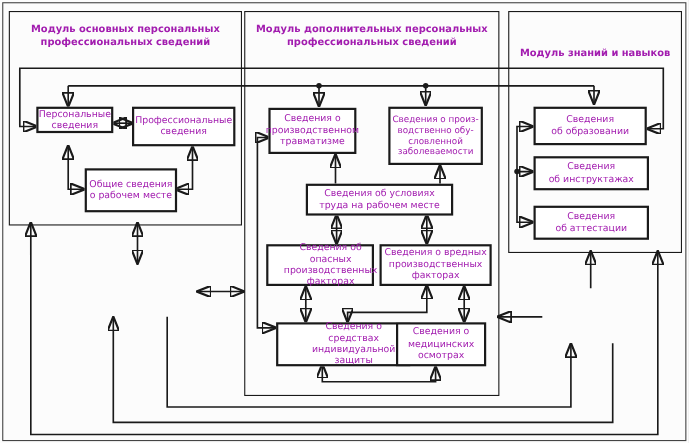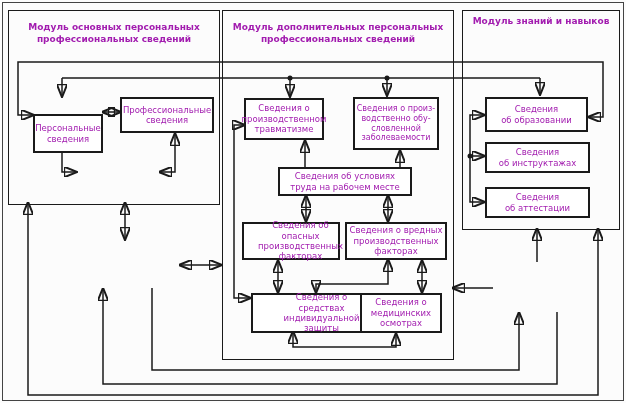--- a/index.html
+++ b/index.html
@@ -38,21 +38,21 @@
 
   <div class="module" style="left:8px; top:10px; width:210px; height:193px;">
     <div class="module-title" style="top:10px;">Модуль основных персональных
 профессиональных сведений</div>
   </div>
   <div class="module" style="left:222px; top:10px; width:230px; height:348px;">
     <div class="module-title" style="top:10px;">Модуль дополнительных персональных
 профессиональных сведений</div>
   </div>
   <div class="module" style="left:462px; top:10px; width:156px; height:218px;">
-    <div class="module-title" style="top:4px;">Модуль знаний и навыков</div>
+    <div class="module-title" style="top:32px;">Модуль знаний и навыков</div>
   </div>
 
   <svg id="wires" width="626" height="403" viewBox="0 0 626 403">
     <defs>
       <marker id="arr" viewBox="0 0 10 8" refX="9" refY="4" markerWidth="9" markerHeight="7" orient="auto-start-reverse">
         <path d="M0,0 L10,4 L0,8 z" fill="#1a1a1a" stroke="none"></path>
       </marker>
     </defs>
 
     <path d="M 33 115 H 18 V 62 H 603 V 117 H 589" marker-start="url(#arr)" marker-end="url(#arr)"></path>
@@ -87,24 +87,26 @@
     <path d="M 180 265 H 221" marker-start="url(#arr)" marker-end="url(#arr)"></path>
     <path d="M 152 288 V 370 H 519 V 313" marker-end="url(#arr)"></path>
     <path d="M 557 312 V 384 H 103 V 289" marker-end="url(#arr)"></path>
 
     <path d="M 493 288 H 453" marker-end="url(#arr)"></path>
     <path d="M 537 262 V 229" marker-end="url(#arr)"></path>
 
     <path d="M 28 203 V 395 H 598 V 229" marker-start="url(#arr)" marker-end="url(#arr)"></path>
   </svg>
 
-  <div class="box" style="left:33px; top:114px; width:70px; height:39px;">Персональные
+  <div class="box" style="left:33px; top:97px; width:70px; height:24px;">Персональные
 сведения</div>
   <div class="box" style="left:120px; top:97px; width:94px; height:36px;">Профессиональные
 сведения</div>
+  <div class="box" style="left:77px; top:153px; width:84px; height:40px;">Общие сведения
+о рабочем месте</div>
 
   <div class="box" style="left:244px; top:98px; width:80px; height:42px;">Сведения о
 производственном
 травматизме</div>
   <div class="box" style="left:278px; top:167px; width:134px; height:29px;">Сведения об условиях
 труда на рабочем месте</div>
   <div class="box" style="left:353px; top:97px; width:86px; height:53px; font-size:8px;">Сведения о произ-
 водственно обу-
 словленной
 заболеваемости</div>

